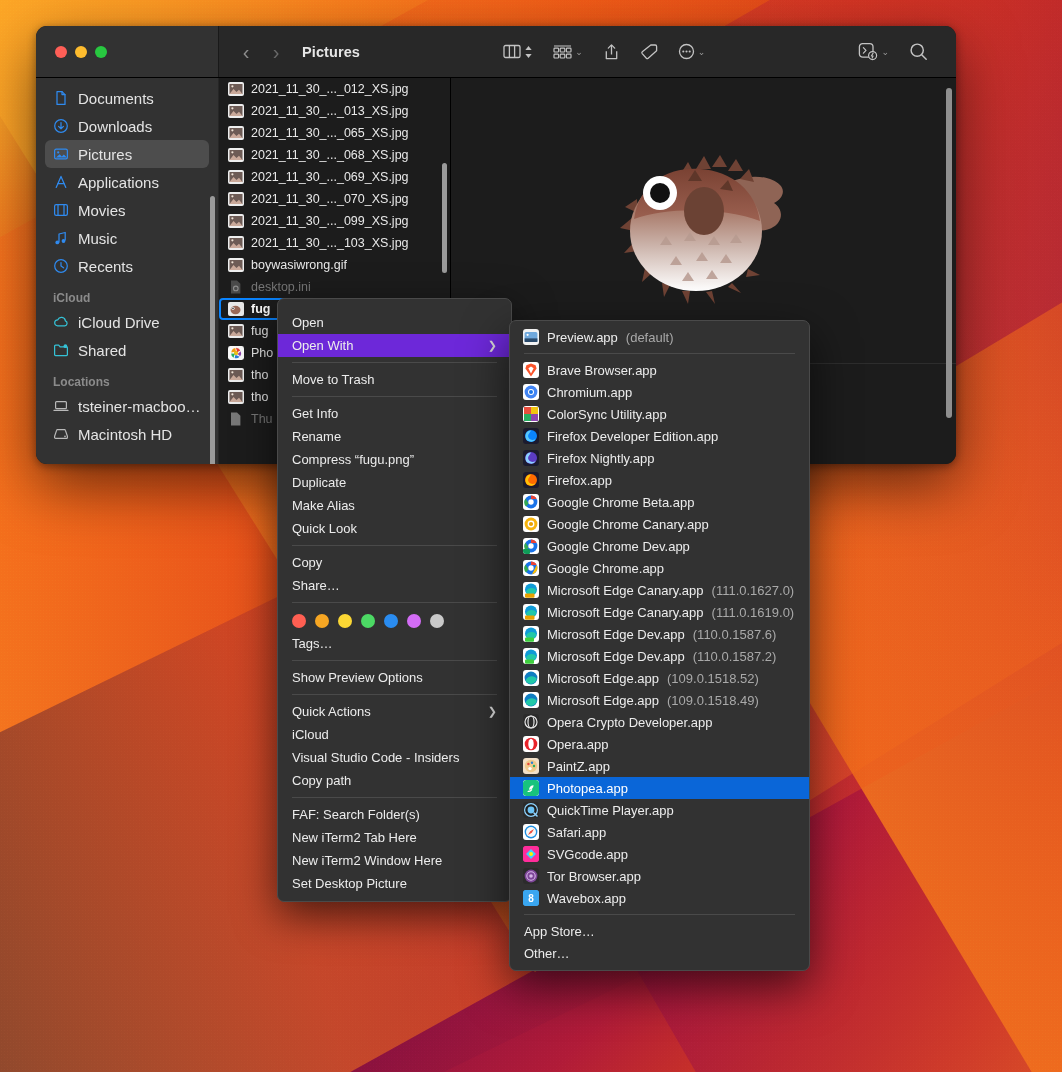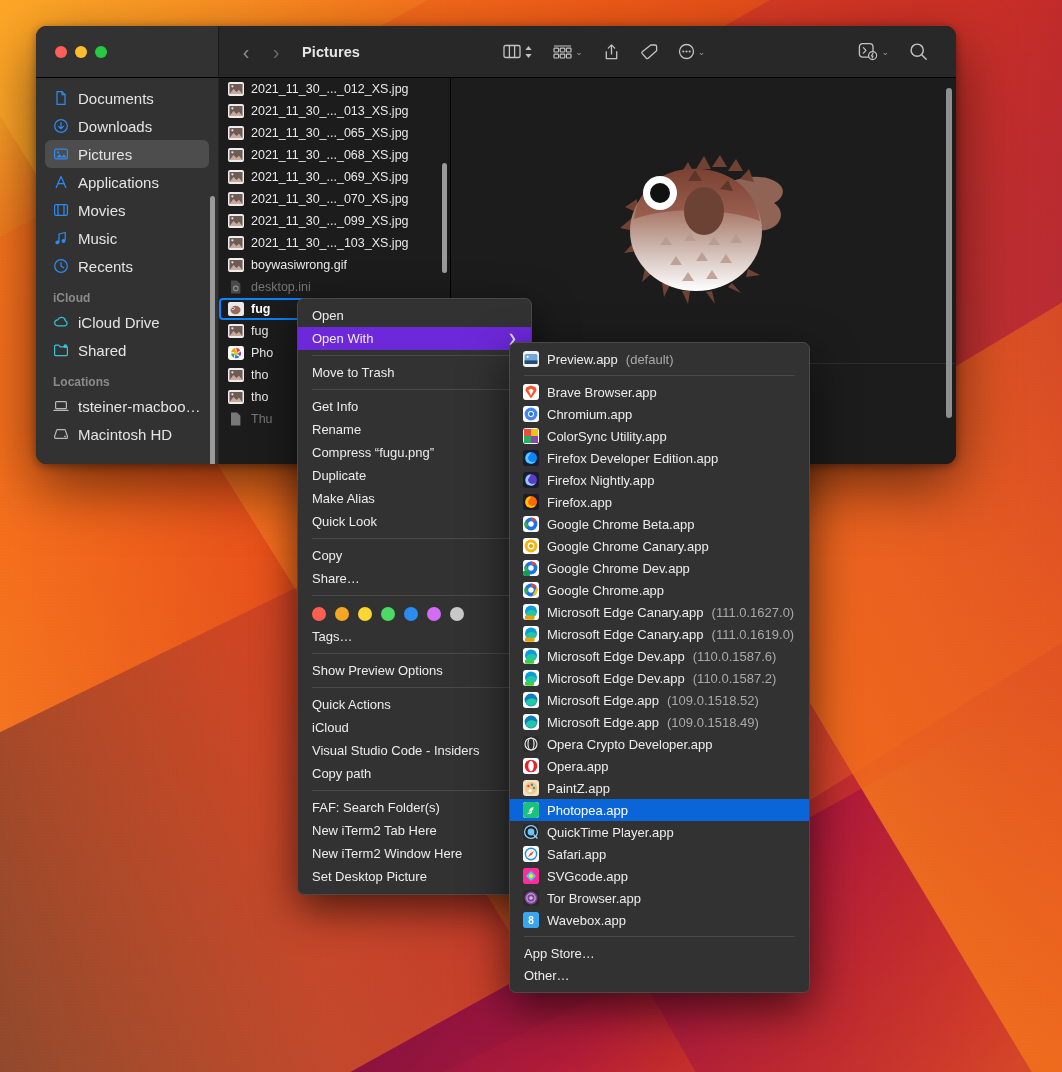--- a/index.html
+++ b/index.html
@@ -155,24 +155,23 @@
     width: 6px; height: 330px; border-radius: 3px; background: #8f8f8f;
   }
 
   
   #ctxmenu {
     position: absolute; left: 277px; top: 298px;
     width: 235px;
     background: #323232;
     border: 1px solid #4a4a4a;
     border-radius: 7px;
-    padding: 5px 0 6px;
+    padding: 12px 0 6px;
     box-shadow: 0 14px 42px rgba(0,0,0,0.62);
     z-index: 40;
-    margin-left: 20px;
   }
   .mi {
     height: 23px; display: flex; align-items: center;
     padding: 0 14px; color: #ececec; font-size: 13px;
     white-space: nowrap;
   }
   .mi.hl { background: #6d28d9; }
   .mi .arrow { margin-left: auto; font-size: 11px; color: #d8d8d8; }
   .sep { height: 1px; background: #4a4a4a; margin: 5px 14px; }
   #tagrow { display: flex; gap: 9px; padding: 6px 14px 4px; }
@@ -181,21 +180,20 @@
   
   #submenu {
     position: absolute; left: 509px; top: 320px;
     width: 301px;
     background: #323232;
     border: 1px solid #4a4a4a;
     border-radius: 7px;
     padding: 5px 0 6px;
     box-shadow: 0 16px 46px rgba(0,0,0,0.62);
     z-index: 50;
-    margin-top: 22px;
   }
   .ai {
     height: 22px; display: flex; align-items: center; gap: 8px;
     padding: 0 13px; color: #ececec; font-size: 13px; white-space: nowrap;
   }
   .ai.hl { background: #0a66d8; color: #fff; }
   .ai.plain { padding-left: 14px; }
   .ai .ver { color: #a9a9a9; }
   .ai .def { color: #a9a9a9; }
   .appico {

